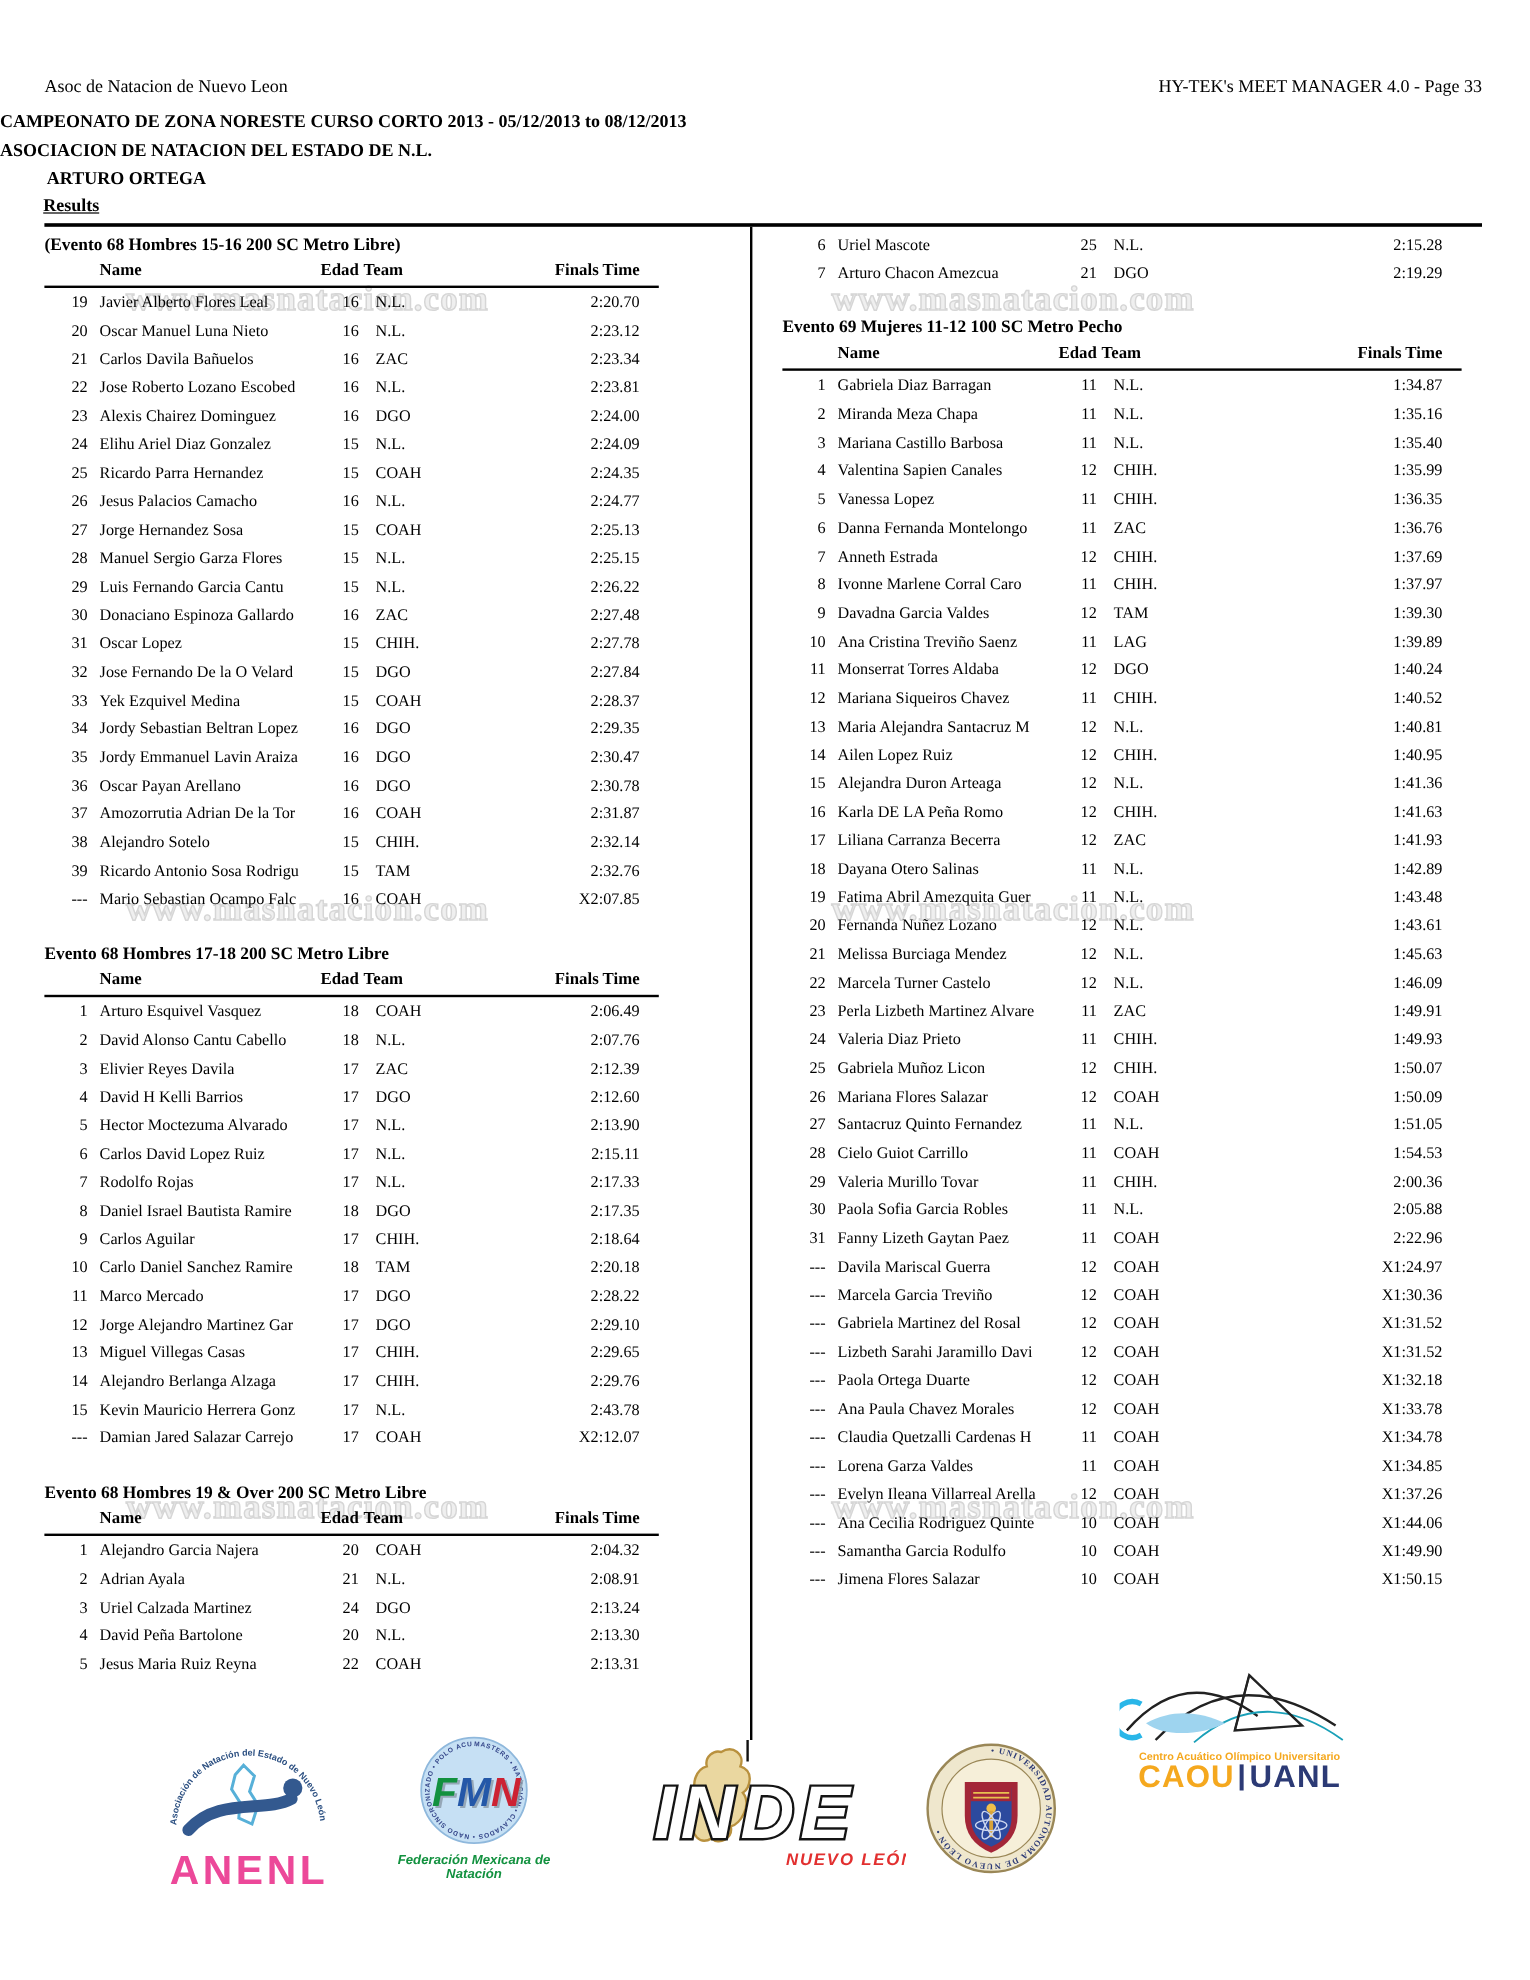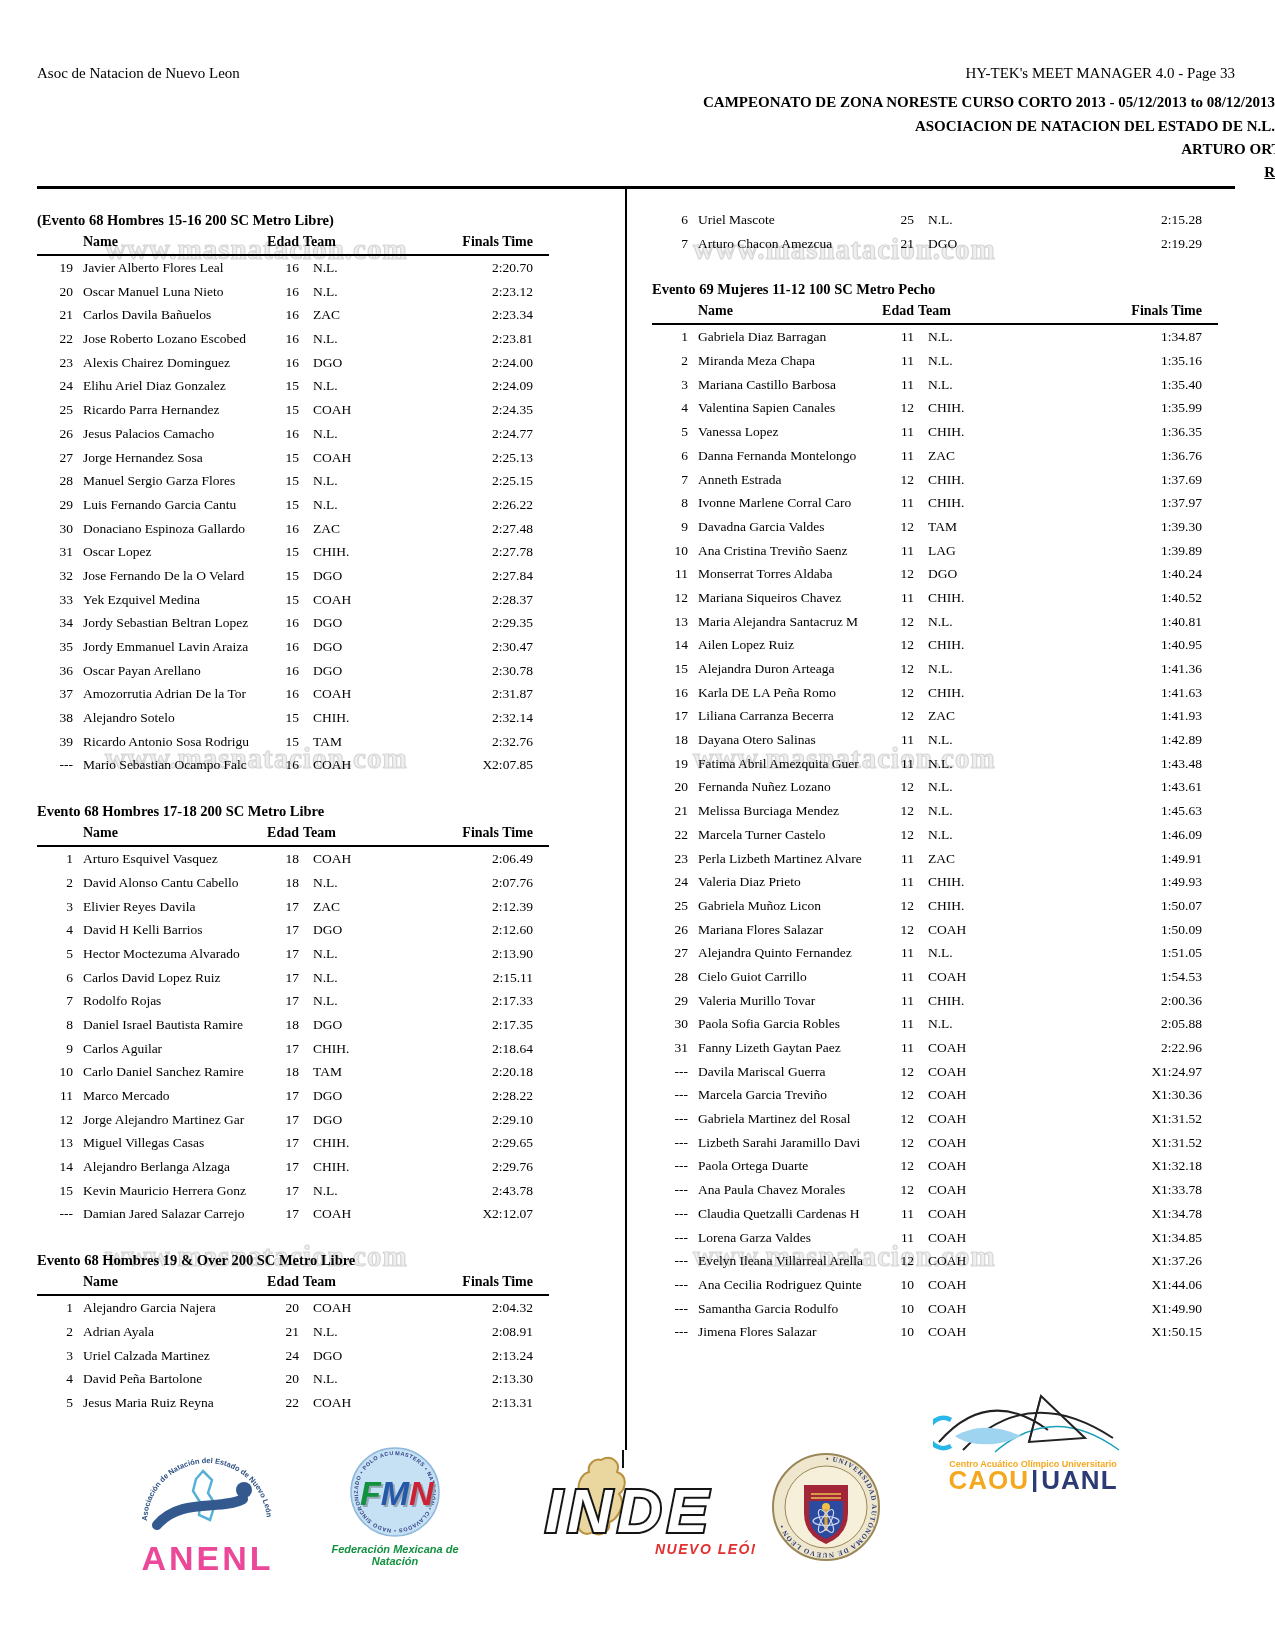--- a/index.html
+++ b/index.html
@@ -3,34 +3,34 @@
 <meta charset="utf-8">
 <style>
   html,body{margin:0;padding:0;}
   body{
     width:1275px;height:1650px;position:relative;background:#ffffff;
     font-family:"Liberation Serif","DejaVu Serif",serif;color:#000;
     overflow:hidden;
   }
   
   .page-hdr-row{position:absolute;top:64px;left:37px;width:1198px;display:flex;justify-content:space-between;font-size:15px;line-height:18px;}
-  .center-line{position:absolute;left:0;width:1275px;text-align:right;font-weight:bold;font-size:15px;line-height:18px;}
+  .center-line{position:absolute;left:0;width:1275px;text-align:left;font-weight:bold;font-size:15px;line-height:18px;}
   #title1{top:93px;}
   #title2{top:117px;}
   #title3{top:140px;padding-left:39px;}
   #results-label{top:163px;text-decoration:underline;margin-left:36px;}
   #thick-rule{position:absolute;left:37px;top:186px;width:1198px;height:3px;background:#000;}
   #v-divider{position:absolute;left:625px;top:189px;width:2px;height:1261px;background:#000;}
 
   
   .col{position:absolute;top:192px;z-index:1;}
   #col-left{left:37px;width:512px;}
   #col-right{left:652px;width:566px;}
   .section{margin-top:22px;}
-  .section:first-child{margin-top:16px;}
+  .section:first-child{margin-top:0;}
   .event-title{font-size:14.5px;font-weight:bold;line-height:24px;white-space:nowrap;}
   .hdr{position:relative;height:22px;border-bottom:2.5px solid #000;font-weight:bold;font-size:14px;line-height:20px;}
   .hdr span{position:absolute;white-space:nowrap;}
   .h-name{left:46px;}
   .h-edad{left:262px;transform:translateX(-100%);}
   .h-team{left:266px;}
   .h-time{right:16px;}
   .row{display:flex;height:23.7px;line-height:23.6px;font-size:13.5px;white-space:nowrap;}
   .c-place{width:36px;text-align:right;flex:none;}
   .c-name{margin-left:10px;width:196px;overflow:hidden;flex:none;}
@@ -691,21 +691,21 @@
   <div class="row">
     <span class="c-place">26</span>
     <span class="c-name">Mariana Flores Salazar</span>
     <span class="c-edad">12</span>
     <span class="c-team">COAH</span>
     <span class="c-time">1:50.09</span>
   </div>
 
   <div class="row">
     <span class="c-place">27</span>
-    <span class="c-name">Alejandra Quinto Fernandez</span>
+    <span class="c-name">Santacruz Quinto Fernandez</span>
     <span class="c-edad">11</span>
     <span class="c-team">N.L.</span>
     <span class="c-time">1:51.05</span>
   </div>
 
   <div class="row">
     <span class="c-place">28</span>
     <span class="c-name">Cielo Guiot Carrillo</span>
     <span class="c-edad">11</span>
     <span class="c-team">COAH</span>

